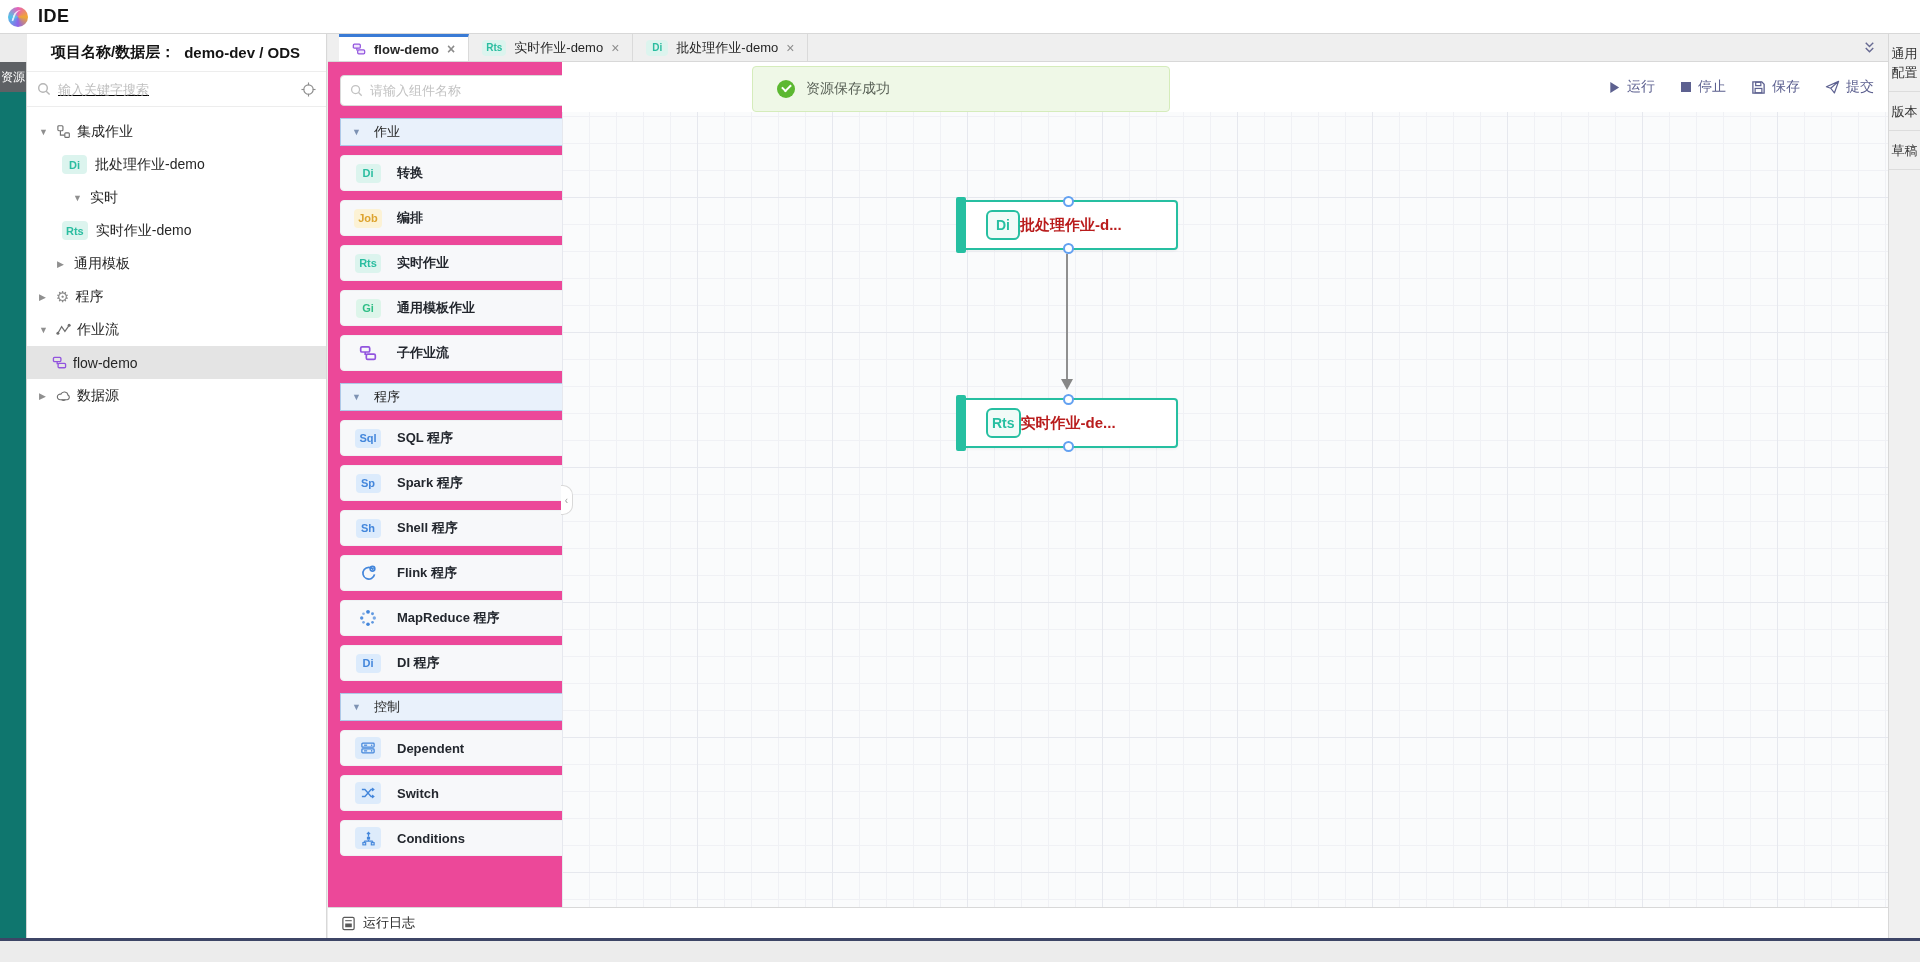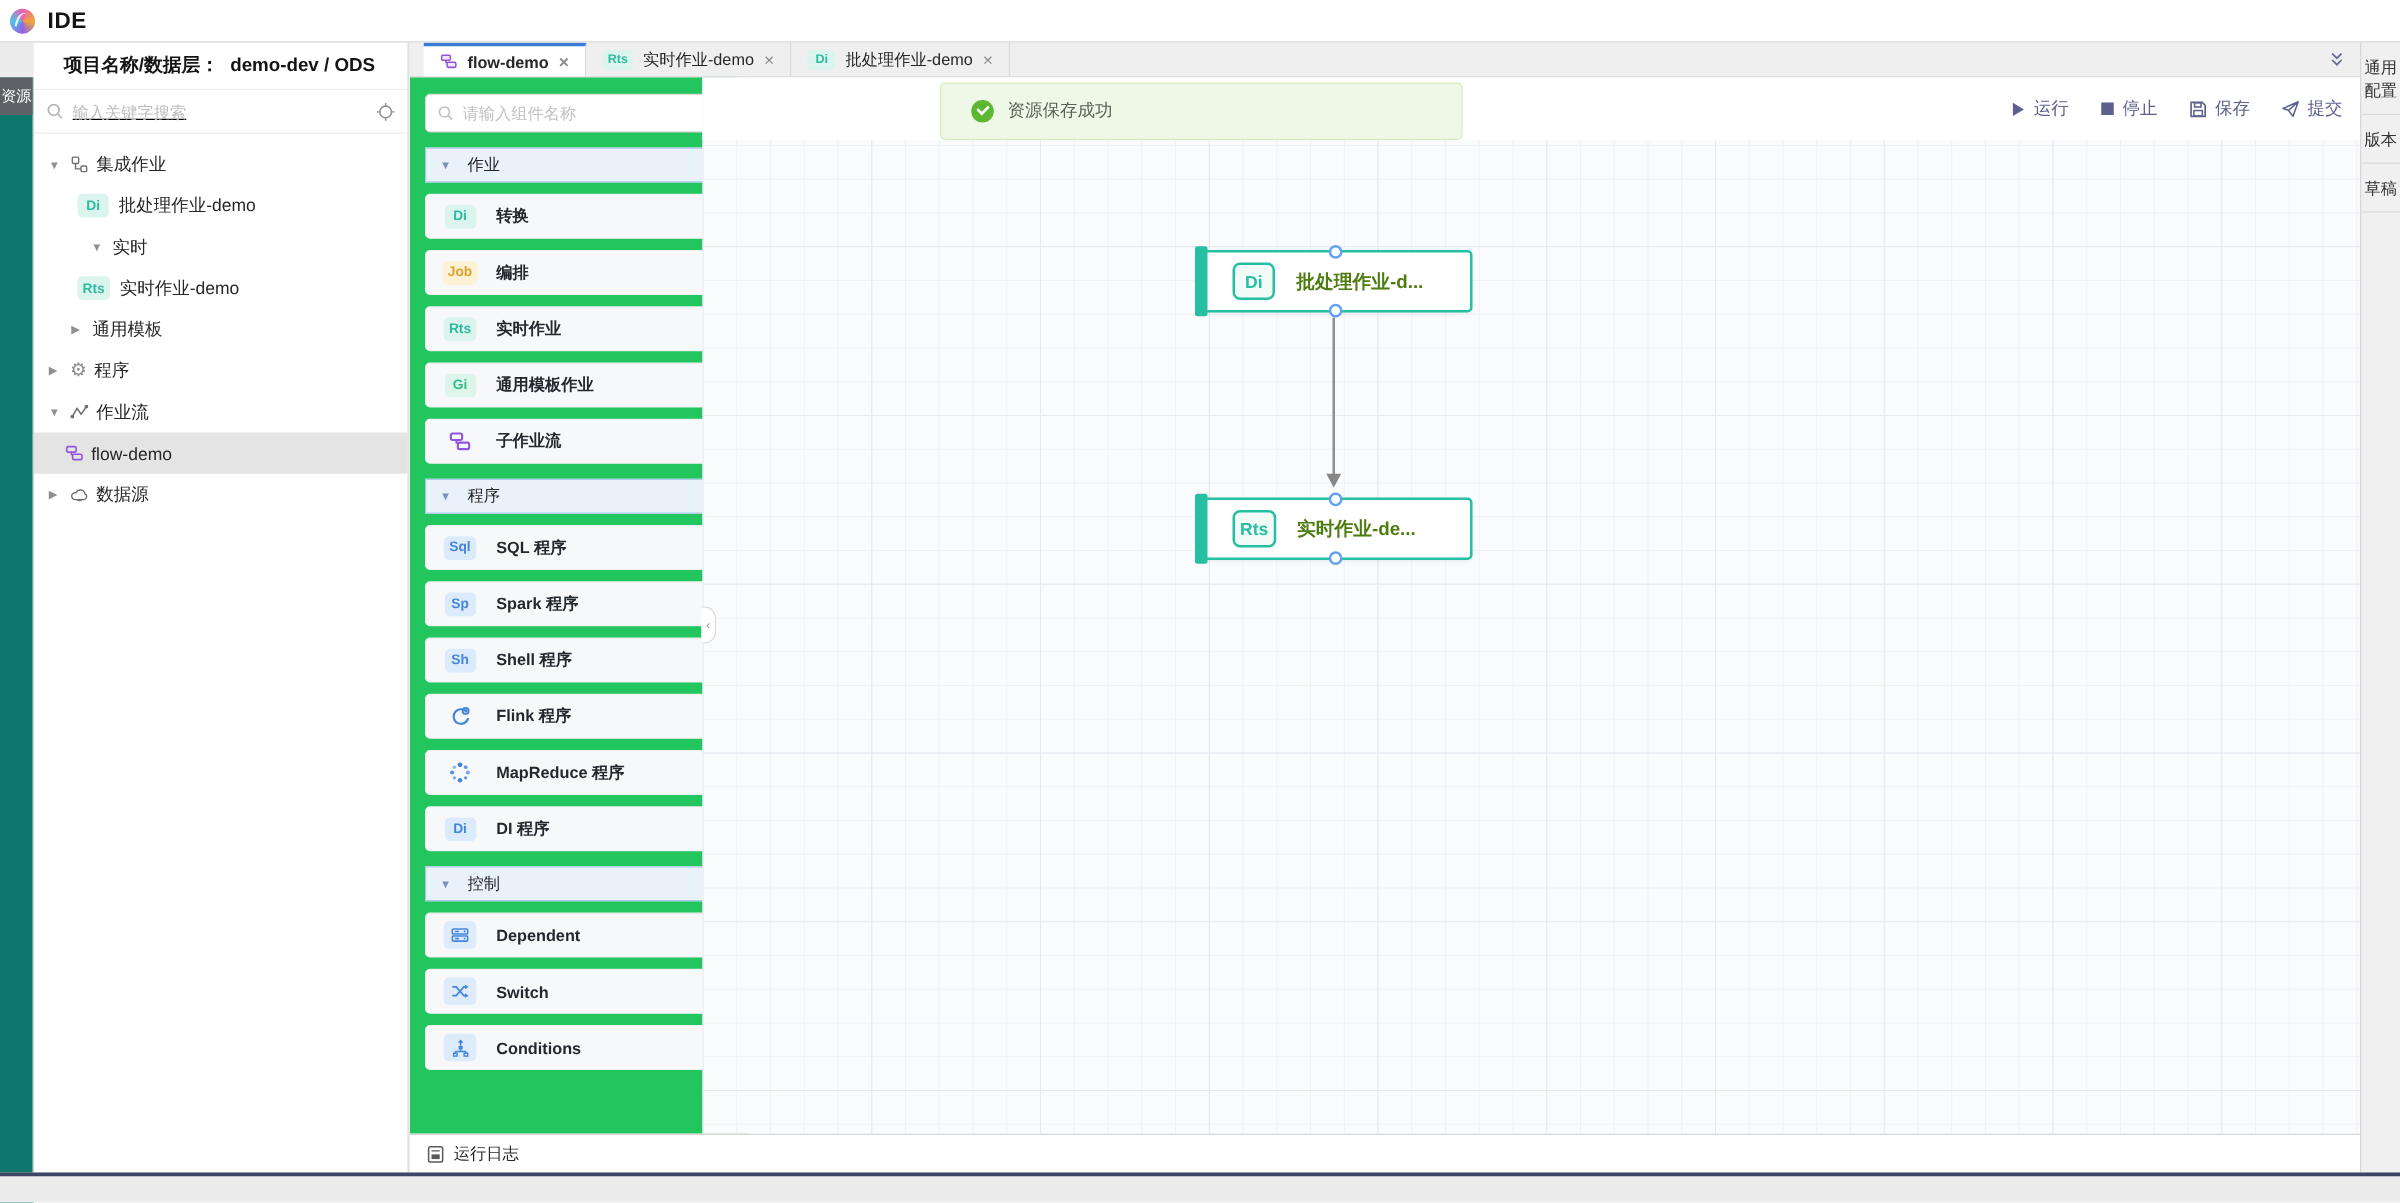--- a/index.html
+++ b/index.html
@@ -61,21 +61,21 @@
   .tab:first-child { margin-left:11px; }
   .tab.active { background:#fff; border-top:3px solid #3a7bd5; font-weight:700; }
   .close { color:#8c8c8c; font-size:14px; line-height:1; }
   .close::before { content:"×"; }
   .tab-chevrons { position:absolute; right:11px; top:7px; }
 
   
   .main { position:absolute; left:328px; top:62px; width:1560px; height:876px; }
 
   
-  .palette { position:absolute; left:0; top:0; width:272px; bottom:31px; background:#22c55e;
+  .palette { position:absolute; left:0; top:0; width:272px; bottom:31px; background:#ec4899;
     border-right:1px solid #d8d8d8; overflow:hidden; }
   .p-search { margin:13px 12px 0; height:31px; border:1px solid #d9d9d9; border-radius:4px;
     display:flex; align-items:center; padding:0 9px; gap:7px; background:#fff; }
   .p-search input { flex:1; border:none; outline:none; font-size:13px; width:100%; }
   .p-search input::placeholder { color:#c2c2c2; }
   .p-section { margin:12px 12px 3px; height:28px; background:#e9f1fb; border:1px solid #aec9e8;
     display:flex; align-items:center; gap:13px; padding:0 11px; font-size:13px; color:#262626; }
   .p-section .caret { color:#7d92b3; width:auto; flex:0 0 auto; }
   .p-item { margin:9px 12px 0; height:36px; background:#f7f8fa; border:1px solid #eff1f4; border-radius:4px;
     display:flex; align-items:center; padding-left:12px; gap:14px; font-size:13px; font-weight:700; color:#23272e; }
@@ -108,21 +108,21 @@
     gap:25px; z-index:5; }
   .tbtn { display:flex; align-items:center; gap:6px; font-size:14px; color:#5d6190; cursor:pointer; }
 
   
   .node { position:absolute; width:221px; height:50px; background:#fff; border:2px solid #26bfa1;
     border-radius:4px; display:flex; align-items:center; box-shadow:0 1px 3px rgba(0,0,0,.06); }
   .nbar { position:absolute; left:-3px; top:-5px; bottom:-5px; width:10px; background:#26bfa1; border-radius:2px; }
   .nbadge { margin-left:27px; min-width:34px; height:30px; border:2px solid #26bfa1; border-radius:6px;
     background:#f1fbf8; color:#26bfa1; font-weight:700; font-size:14px; display:flex; align-items:center;
     justify-content:center; padding:0 4px; }
-  .nlabel { margin-left:17px; font-size:15px; font-weight:700; color:#4d7c0f; white-space:nowrap; }
+  .nlabel { font-size:15px; font-weight:700; color:#b91c1c; white-space:nowrap; }
   .port { position:absolute; width:11px; height:11px; background:#fff; border:2px solid #63a1f1;
     border-radius:50%; left:calc(50% - 5px); }
   .port.top { top:-6px; } .port.bottom { bottom:-6px; }
   .node1 { left:395px; top:138px; } .node2 { left:395px; top:336px; }
   .edge { position:absolute; left:504px; top:192px; width:2px; height:126px; background:#8f8f8f; }
   .arrowhead { position:absolute; left:499px; top:317px; width:0; height:0;
     border-left:6px solid transparent; border-right:6px solid transparent; border-top:11px solid #878787; }
 
   
   .logbar { position:absolute; left:0; right:0; bottom:0; height:31px; background:#fff;

